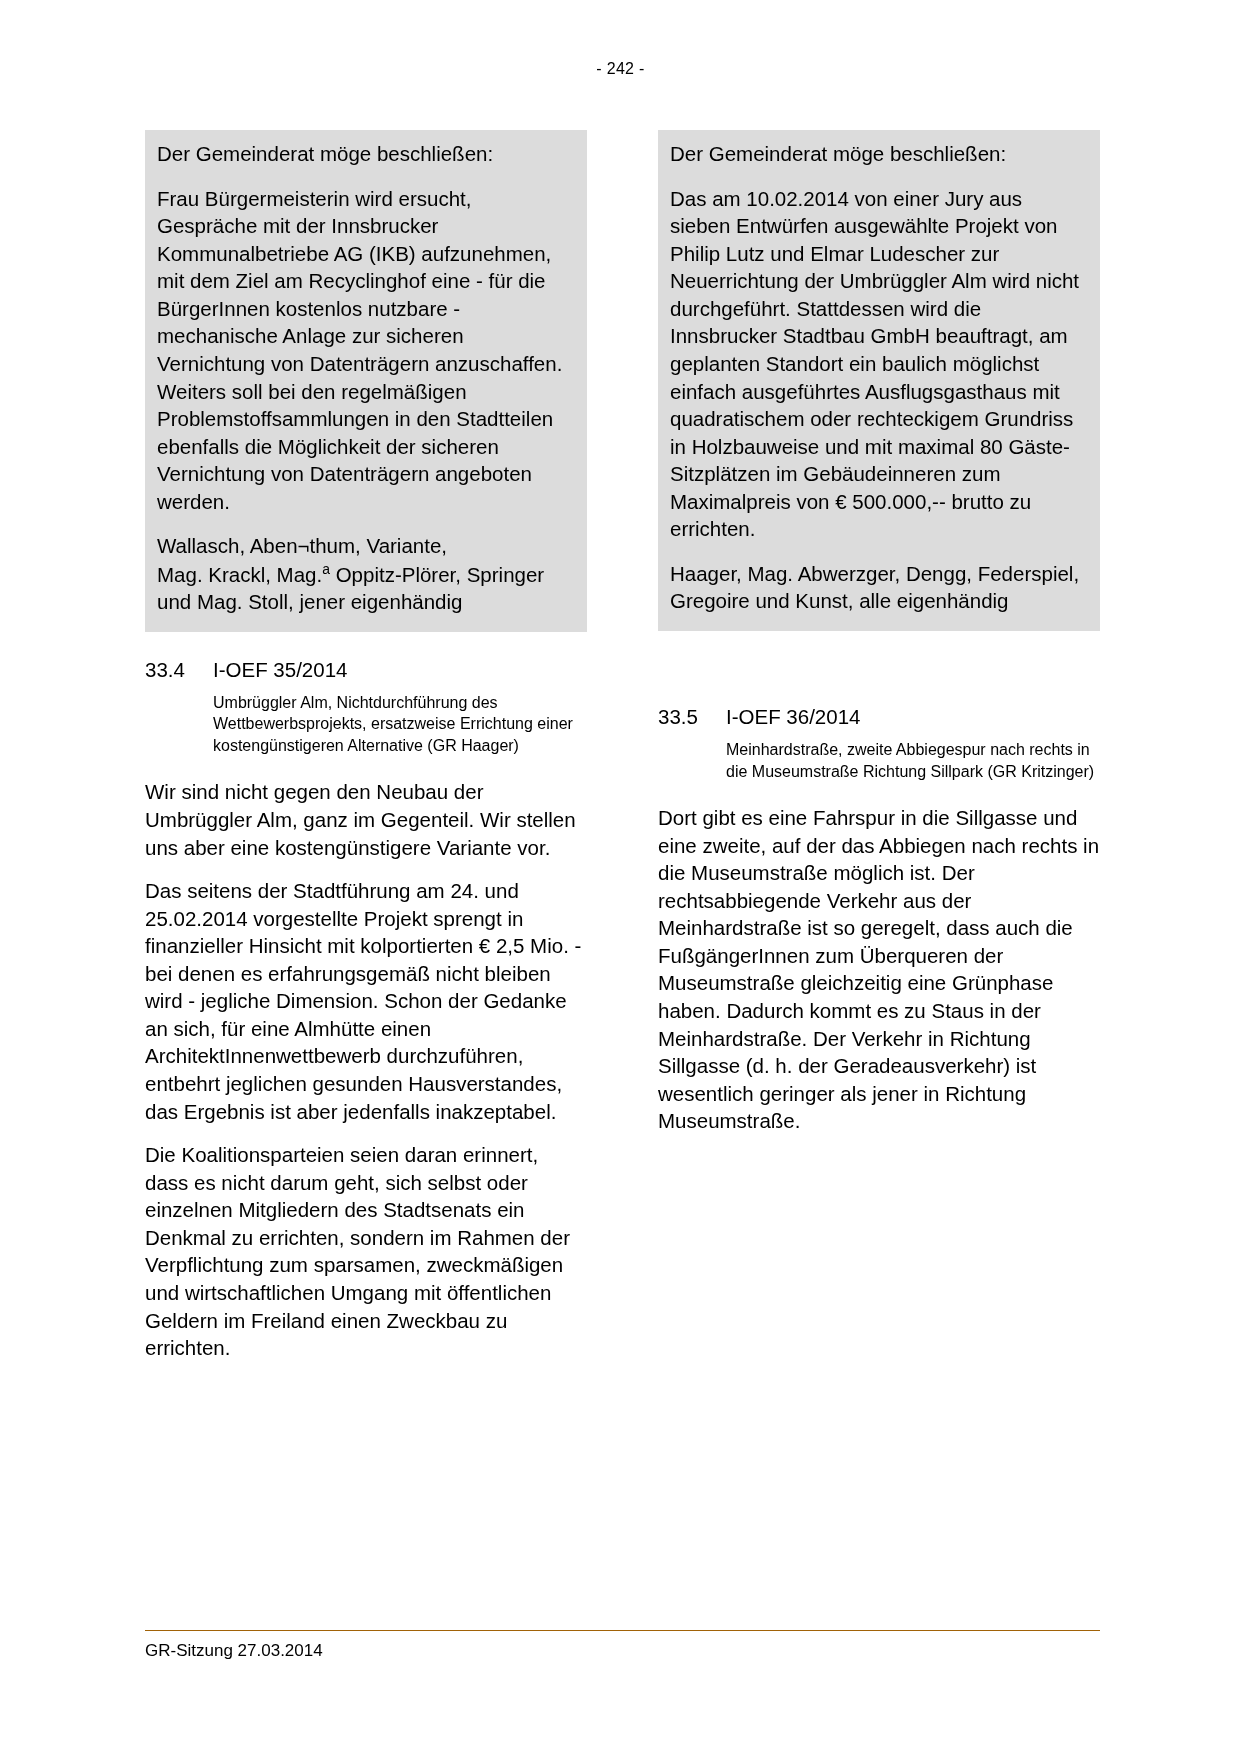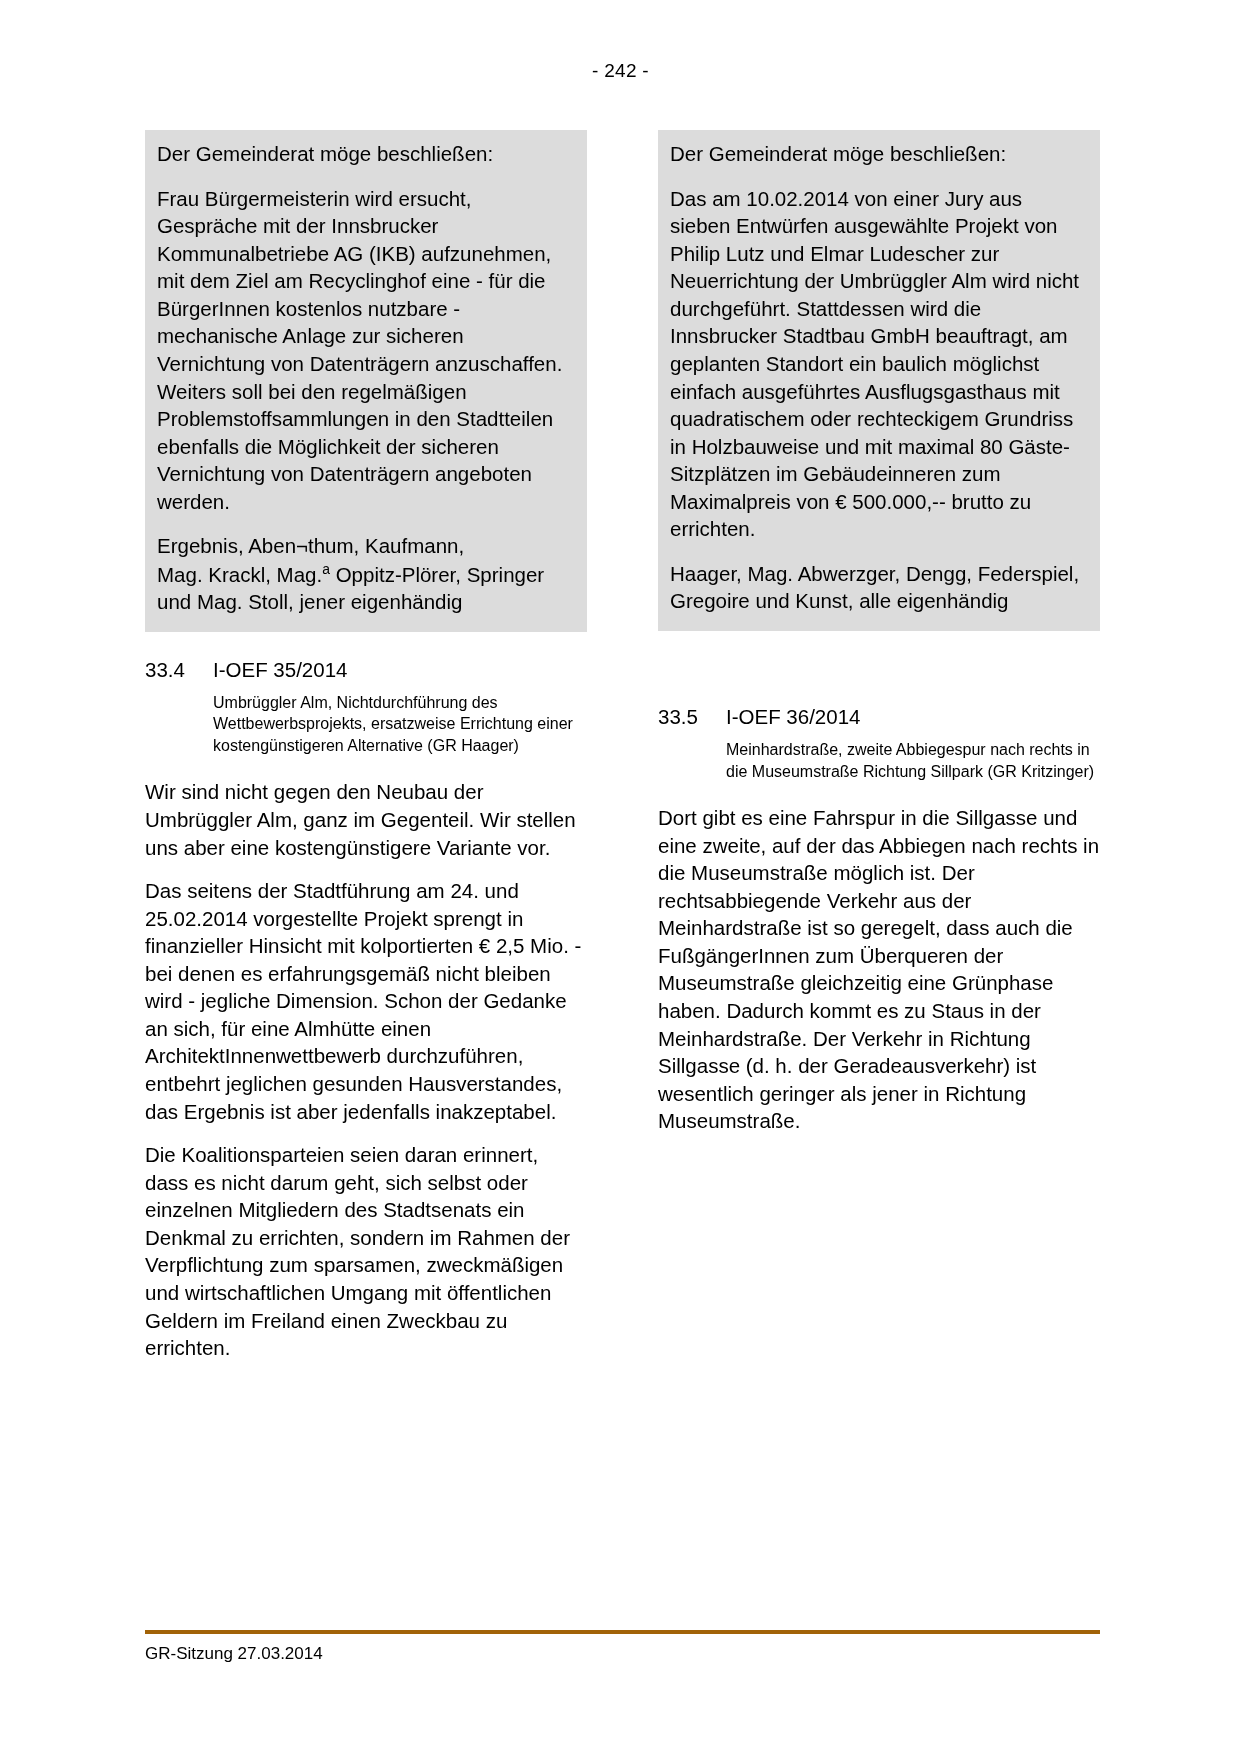--- a/index.html
+++ b/index.html
@@ -19,21 +19,21 @@
     width: 1241px;
     height: 1754px;
     box-sizing: border-box;
   }
   .page-number {
     position: absolute;
     top: 60px;
     left: 0;
     width: 1241px;
     text-align: center;
-    font-size: 19px;
+    font-size: 16px;
     letter-spacing: 0.3px;
   }
   .content {
     position: absolute;
     top: 130px;
     left: 145px;
     width: 955px;
     display: flex;
     gap: 71px;
   }
@@ -74,21 +74,21 @@
     margin-bottom: 22px;
   }
   .spacer-right {
     height: 48px;
   }
   .footer {
     position: absolute;
     left: 145px;
     top: 1630px;
     width: 955px;
-    border-top: 4px solid #a16207;
+    border-top: 1px solid #a16207;
     padding-top: 10px;
     font-size: 17px;
   }
   sup {
     font-size: 0.68em;
     vertical-align: super;
   }
 </style>
 </head>
 <body>
@@ -98,21 +98,21 @@
   <div class="page-number">- 242 -</div>
 
   <div class="content">
 
     <div class="col">
 
       <div class="shaded">
         <p>Der Gemeinderat möge beschließen:</p>
         <p>Frau Bürgermeisterin wird ersucht, Gespräche mit der Innsbrucker Kommunalbetriebe AG (IKB) aufzunehmen, mit dem Ziel am Recyclinghof eine - für die BürgerInnen kostenlos nutzbare - mechanische Anlage zur sicheren Vernichtung von Datenträgern anzuschaffen. Weiters soll bei den regelmäßigen Problemstoffsammlungen in den Stadtteilen ebenfalls die Möglichkeit der sicheren Vernichtung von Datenträgern angeboten werden.</p>
         <p>
-          <span>Ergebnis, Aben¬thum, Kaufmann,</span><br>
+          <span>Wallasch, Aben¬thum, Variante,</span><br>
           <span>Mag. Krackl, Mag.</span><sup>a</sup><span> Oppitz-Plörer, Springer</span><br>
           <span>und Mag. Stoll, jener eigenhändig</span>
         </p>
       </div>
 
       <div class="item-head">
         <span class="item-num">33.4</span>
         <span>I-OEF 35/2014</span>
       </div>
       <div class="item-title">Umbrüggler Alm, Nichtdurchführung des Wettbewerbsprojekts, ersatzweise Errichtung einer kostengünstigeren Alternative (GR Haager)</div>

